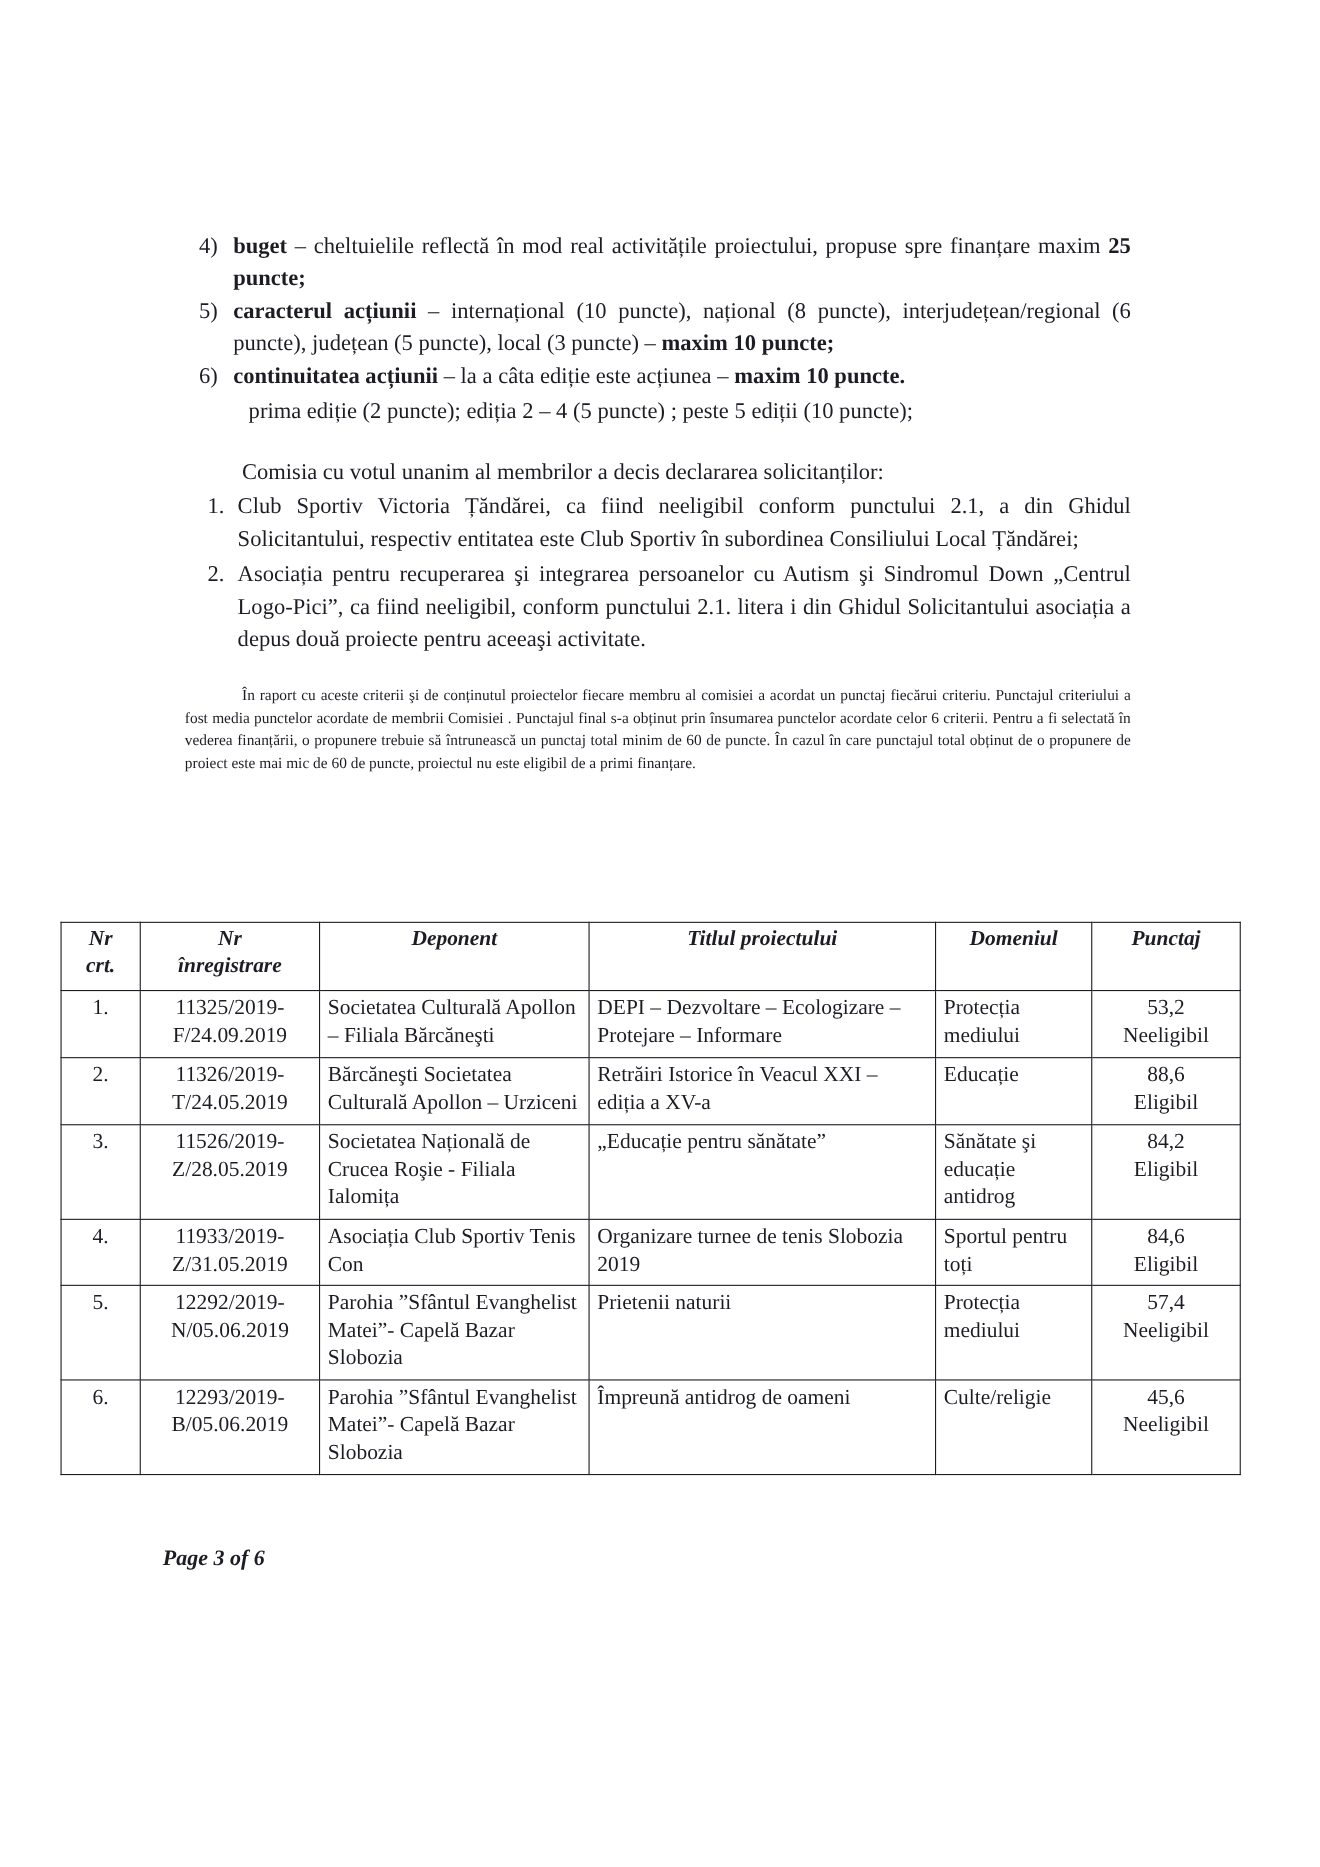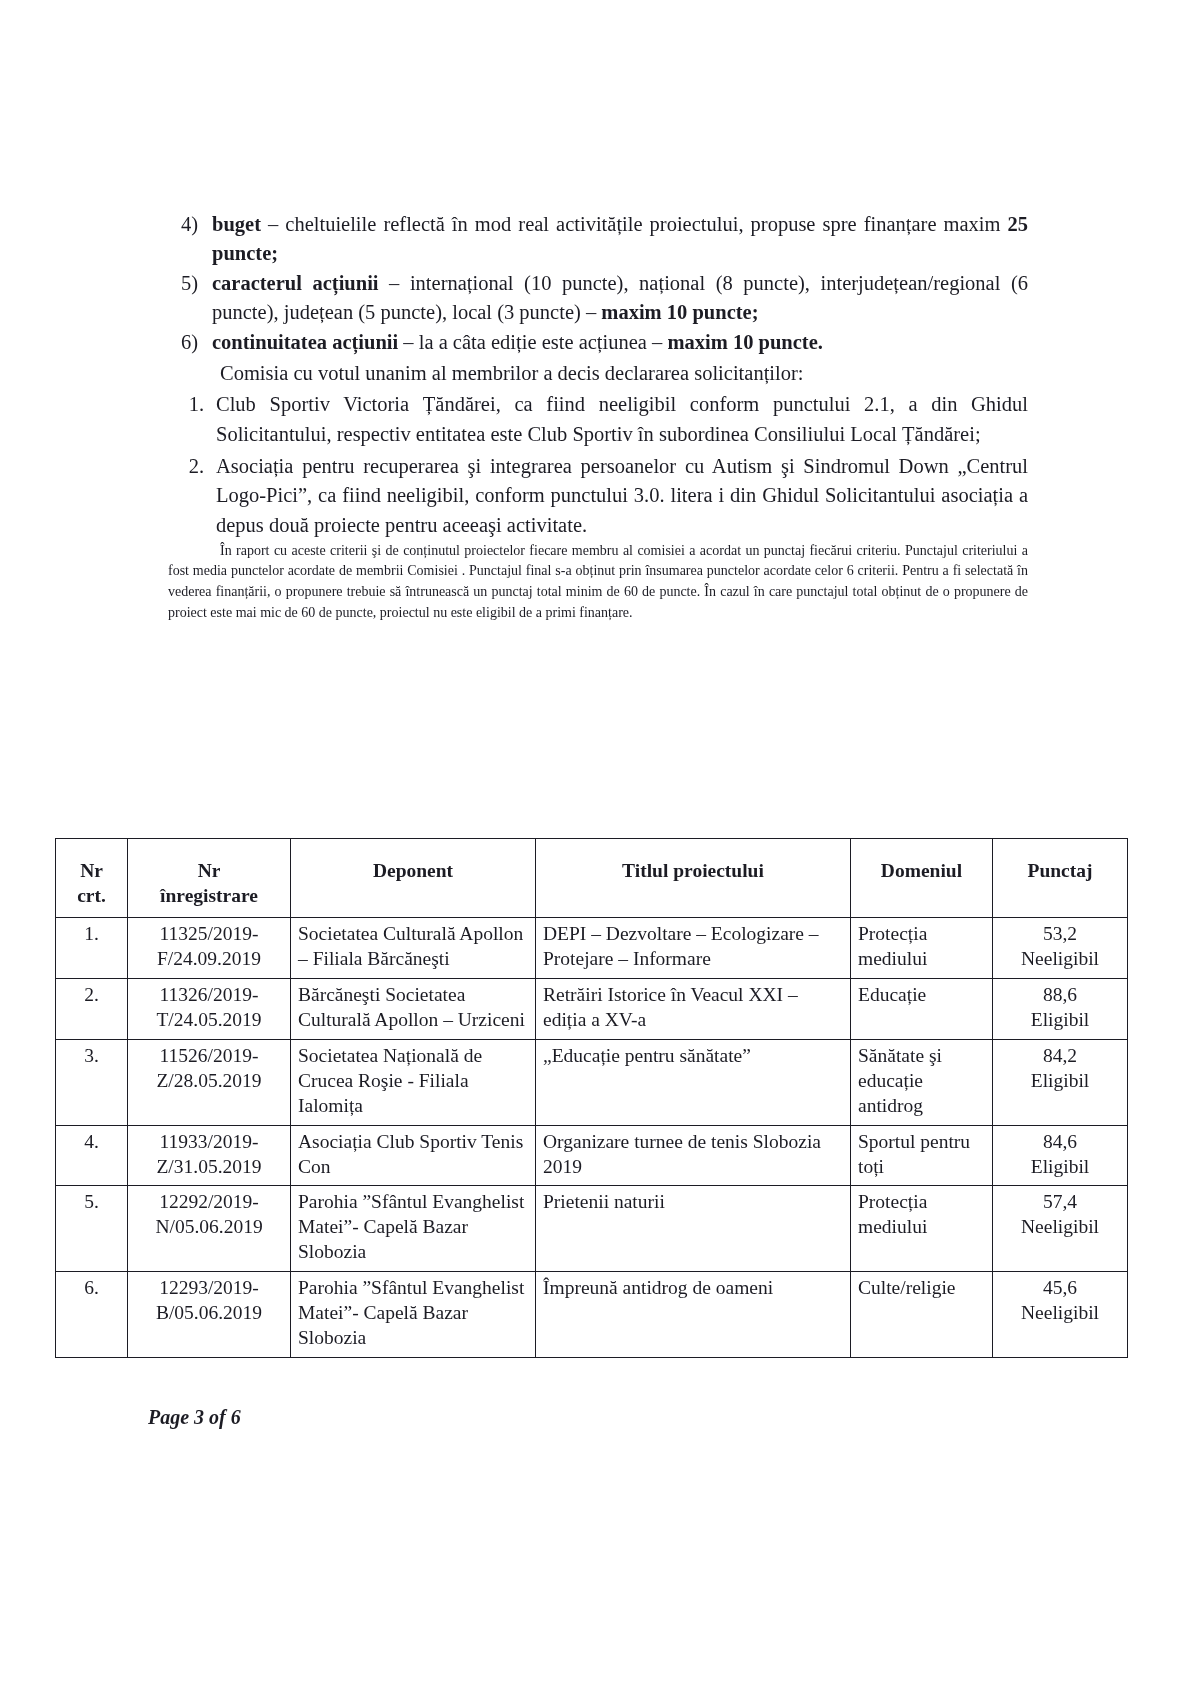--- a/index.html
+++ b/index.html
@@ -57,20 +57,21 @@
   .sub-line {
     font-size: 20.5px;
     line-height: 1.42;
     margin: 2px 0 0 58px;
   }
 
   .para {
     font-size: 20.5px;
     line-height: 1.45;
     text-align: justify;
+    margin-top: 26px;
   }
   .para.indent { text-indent: 52px; }
 
   .decl-list {
     list-style: none;
     margin: 0;
     padding: 0;
   }
   .decl-item {
     display: flex;
@@ -111,22 +112,23 @@
   }
   table.results th, table.results td {
     border: 1.4px solid #1c1c24;
     padding: 4px 7px 6px 7px;
     vertical-align: top;
     line-height: 1.28;
   }
   table.results th {
     text-align: center;
     font-weight: bold;
-    padding-top: 20px;
+    padding-top: 3px;
     padding-bottom: 8px;
+    font-style: italic;
   }
   .c-nr   { width: 57px;  text-align: center; }
   .c-reg  { width: 148px; text-align: center; }
   .c-dep  { width: 230px; margin-left: 16px; }
   .c-tit  { width: 300px; }
   .c-dom  { width: 127px; }
   .c-pct  { width: 120px; text-align: center; }
   td.c-nr { text-align: center; }
   td.c-reg { text-align: center; }
   td.c-pct { text-align: center; }
@@ -156,31 +158,32 @@
       <li class="crit-item">
         <span class="crit-num">5)</span>
         <span class="crit-text"><b>caracterul acțiunii</b> – internațional (10 puncte), național (8 puncte), interjudețean/regional (6 puncte), județean (5 puncte), local (3 puncte) – <b>maxim 10 puncte;</b></span>
       </li>
       <li class="crit-item">
         <span class="crit-num">6)</span>
         <span class="crit-text"><b>continuitatea acțiunii</b> – la a câta ediție este acțiunea – <b>maxim 10 puncte.</b></span>
       </li>
     </ul>
 
+    <div class="sub-line">prima ediție  (2 puncte); ediția 2 – 4 (5 puncte) ; peste 5 ediții (10 puncte);</div>
 
     <div class="para indent">Comisia cu votul unanim al membrilor a decis declararea solicitanților:</div>
 
     <ul class="decl-list">
       <li class="decl-item">
         <span class="decl-num">1.</span>
         <span class="decl-text">Club Sportiv Victoria Țăndărei, ca fiind neeligibil conform punctului 2.1, a din Ghidul Solicitantului, respectiv entitatea este Club Sportiv în subordinea Consiliului Local Țăndărei;</span>
       </li>
       <li class="decl-item">
         <span class="decl-num">2.</span>
-        <span class="decl-text">Asociația pentru recuperarea şi integrarea persoanelor cu Autism şi Sindromul Down „Centrul Logo-Pici”, ca fiind neeligibil, conform punctului 3.0. litera i din Ghidul Solicitantului asociația a depus două proiecte pentru aceeaşi activitate.</span>
+        <span class="decl-text">Asociația pentru recuperarea şi integrarea persoanelor cu Autism şi Sindromul Down „Centrul Logo-Pici”, ca fiind neeligibil, conform punctului 2.1. litera i din Ghidul Solicitantului asociația a depus două proiecte pentru aceeaşi activitate.</span>
       </li>
     </ul>
 
     <div class="body-para para indent">În raport cu aceste criterii şi de conținutul proiectelor fiecare membru al comisiei a acordat un punctaj fiecărui criteriu. Punctajul criteriului a fost media punctelor acordate de membrii Comisiei . Punctajul final s-a obținut prin însumarea punctelor acordate celor 6 criterii. Pentru a fi selectată în vederea finanțării, o propunere trebuie să întrunească un punctaj total minim de 60 de puncte. În cazul în care punctajul total obținut de o propunere de proiect este mai mic de 60 de puncte, proiectul nu este eligibil de a primi finanțare.</div>
 
   </div>
 
   <div class="table-wrap">
     <table class="results">
       <thead>

